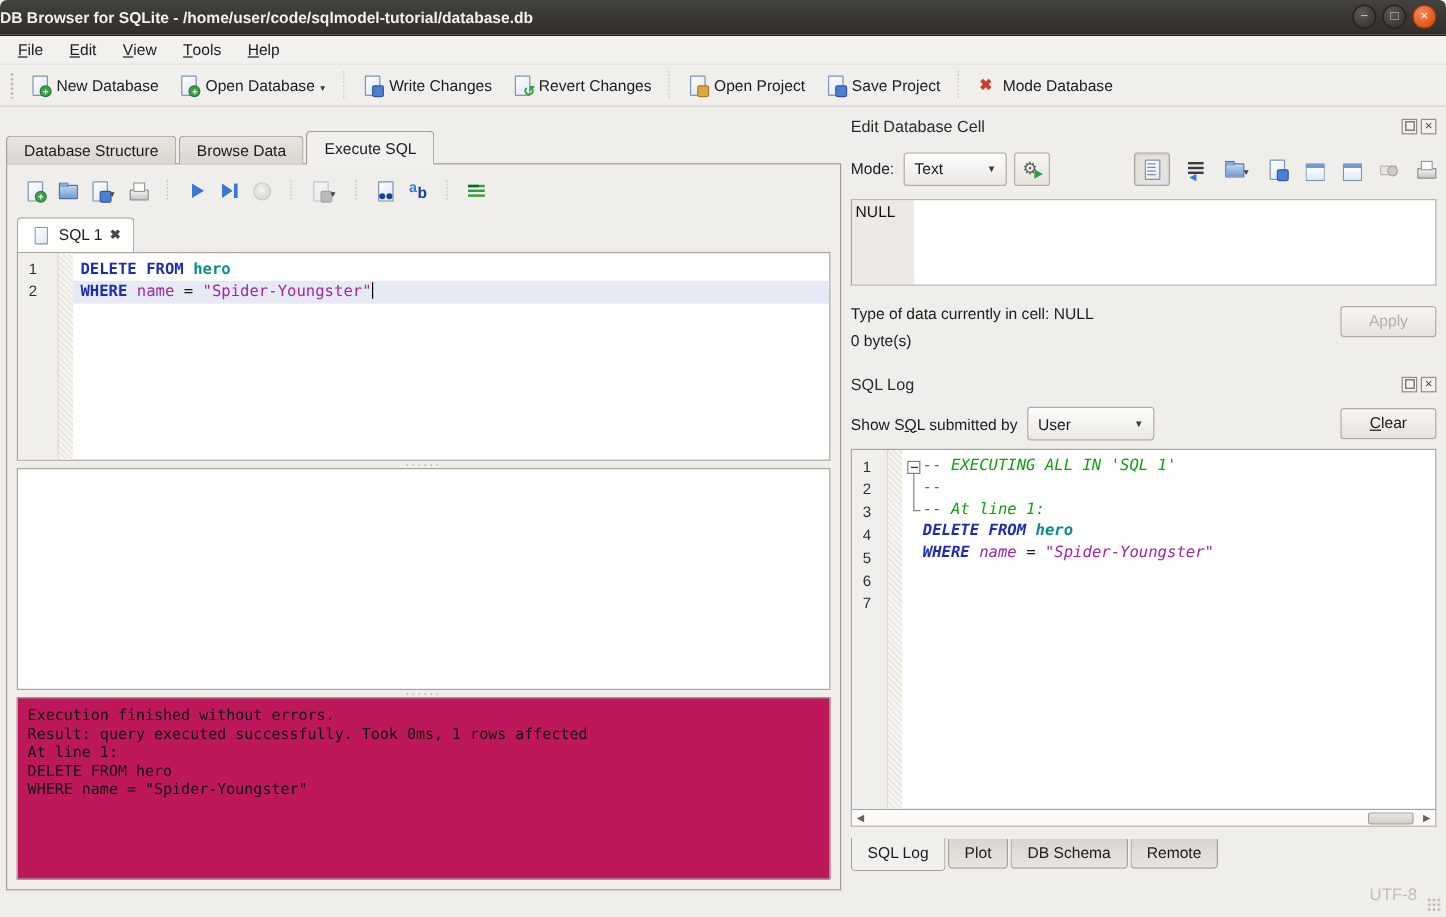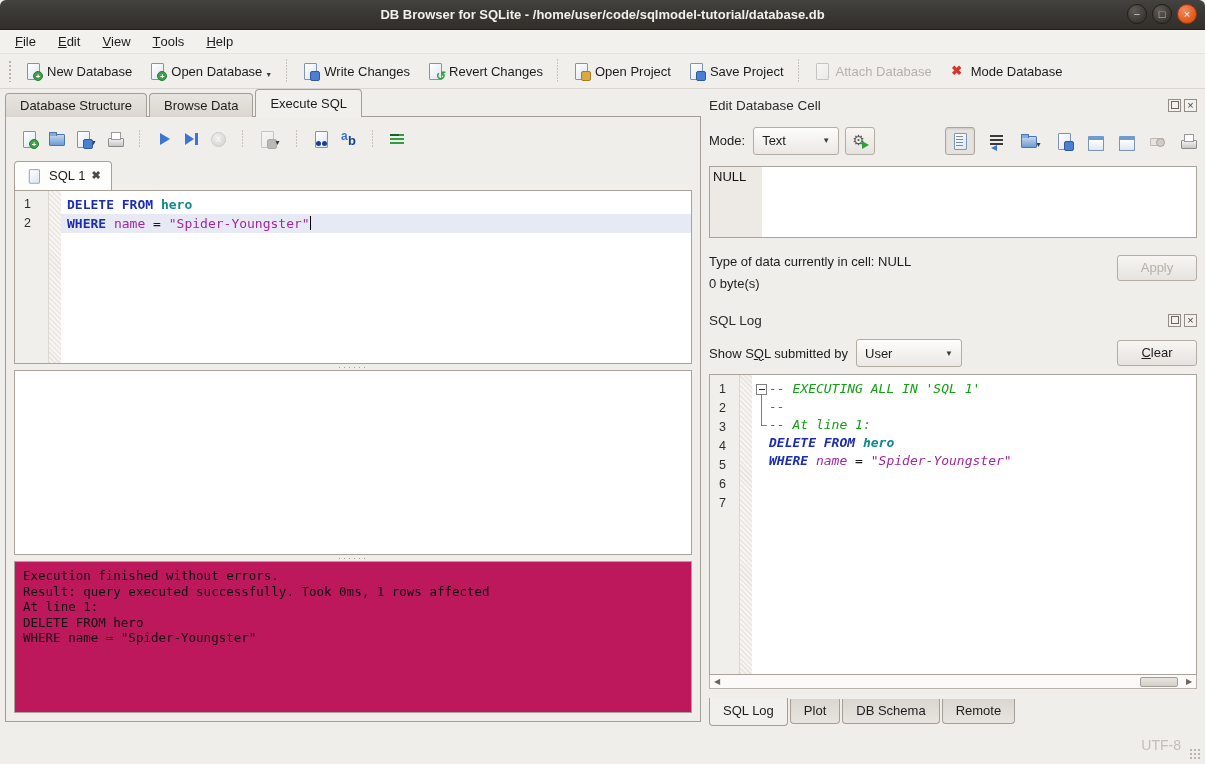--- a/index.html
+++ b/index.html
@@ -6,21 +6,21 @@
   html,body { width:1205px; height:764px; overflow:hidden; }
   body { font-family:"Liberation Sans", sans-serif; font-size:13px; color:#1c1c1c;
          background:#f0eeeb; position:relative; }
 
   .mn { text-decoration:underline; }
 
   
   .titlebar { height:30px; background:linear-gradient(#454340,#3b3935 40%,#322f2b);
               border-bottom:1px solid #23211e; display:flex; align-items:center;
               position:relative; border-radius:6px 6px 0 0; }
-  .titlebar .title { position:absolute; left:0; right:0; text-align:center;
+  .titlebar .title { position:absolute; left:0; right:0; 
                      color:#f2f0ec; font-weight:bold; font-size:13px; }
   .win-controls { position:absolute; right:8px; top:4px; display:flex; gap:5px; }
   .wbtn { width:20px; height:20px; border-radius:50%; text-align:center; line-height:18px;
           font-size:11px; color:#cfccc6; border:1px solid #211e1a;
           background:radial-gradient(circle at 35% 30%, #5e5a54, #3b3834 70%); cursor:default; }
   .wbtn.close { background:radial-gradient(circle at 35% 30%, #f08a62, #e15817 70%);
                 color:#fff; border-color:#9c3a10; }
 
   
   .menubar { height:24px; background:#f3f1ee; border-bottom:1px solid #e4e1dc;
@@ -90,21 +90,21 @@
   .ic-remove::after { content:""; position:absolute; right:1px; bottom:3px; width:7px; height:7px; border-radius:50%;
                       background:#cfcbc5; border:1px solid #a9a49d; }
   .ic-gear::before { content:"⚙"; position:absolute; left:1px; top:-1px; font-size:14px; color:#5a5a5a; line-height:18px; }
   .ic-gear::after { content:""; position:absolute; right:0; bottom:1px;
                     border-left:7px solid #2f9e3f; border-top:4px solid transparent; border-bottom:4px solid transparent; }
   .ic-revert::after { content:"↺"; position:absolute; right:-2px; bottom:-3px; color:#2f9e3f;
                       font-size:12px; font-weight:bold; }
 
   
   .main { display:flex; height:636px; }
-  .left-col { width:701px; padding:0 0 0 5px; position:relative; }
+  .left-col { width:701px; padding:0 0 0 5px; position:relative;margin-top:20px; }
   .right-col { flex:1; padding:4px 8px 0 8px; display:flex; flex-direction:column; }
 
   
   .tabbar { display:flex; align-items:flex-end; height:28px; position:relative; z-index:2; }
   .tab { padding:5px 14px 6px; border:1px solid #a59e96; border-bottom:none;
          background:linear-gradient(#e8e5e0,#d9d5cf); border-radius:4px 4px 0 0; margin-right:2px;
          height:24px; display:flex; align-items:center; }
   .tab.active { background:#f2f0ed; height:28px; position:relative; }
   .tab.active::after { content:""; position:absolute; left:0; right:0; bottom:-1px; height:2px; background:#f2f0ed; }
 
@@ -267,24 +267,20 @@
       </span>
       <span class="lbl">Open Project</span>
     </div>
     <div class="tbtn">
       <span class="ic pg">
         <span class="bdg blue"></span>
       </span>
       <span class="lbl">Save Project</span>
     </div>
     <div class="tsep"></div>
-    <div class="tbtn disabled">
-      <span class="ic pg"></span>
-      <span class="lbl">Attach Database</span>
-    </div>
     <div class="tbtn">
       <span class="ic ic-close-db"></span>
       <span class="lbl">Mode Database</span>
     </div>
   </div>
 
 <div class="main">
 
   <div class="left-col">
     <div class="tabbar">

